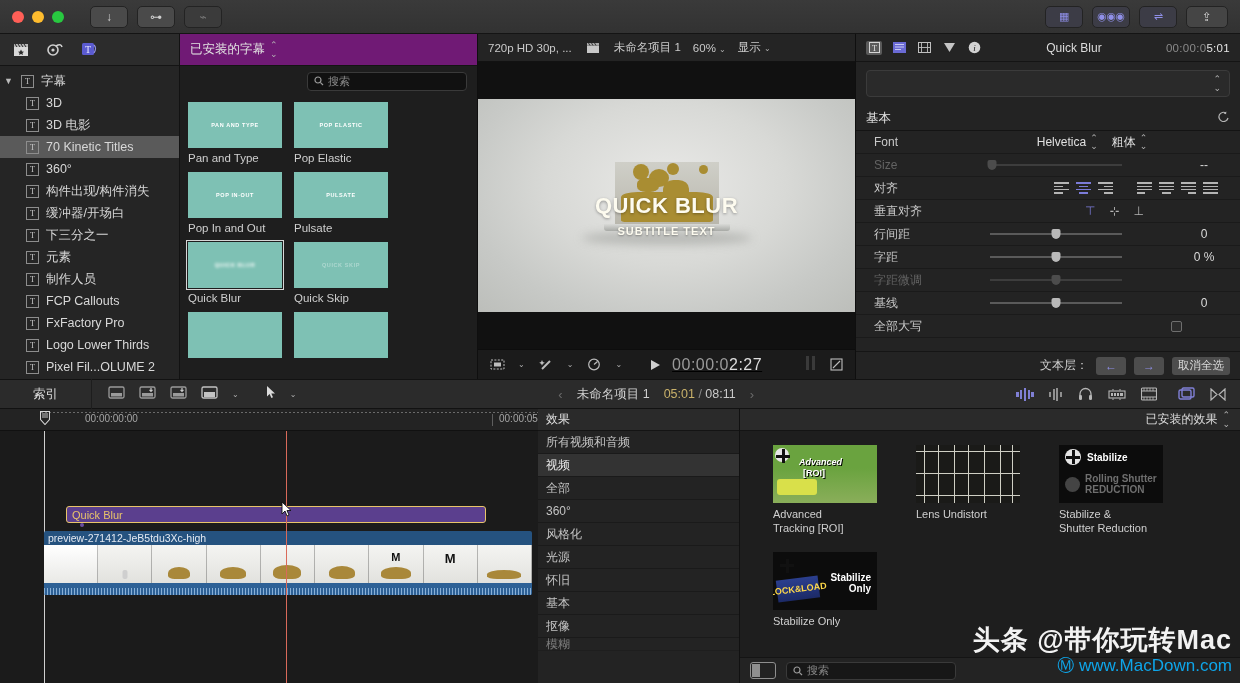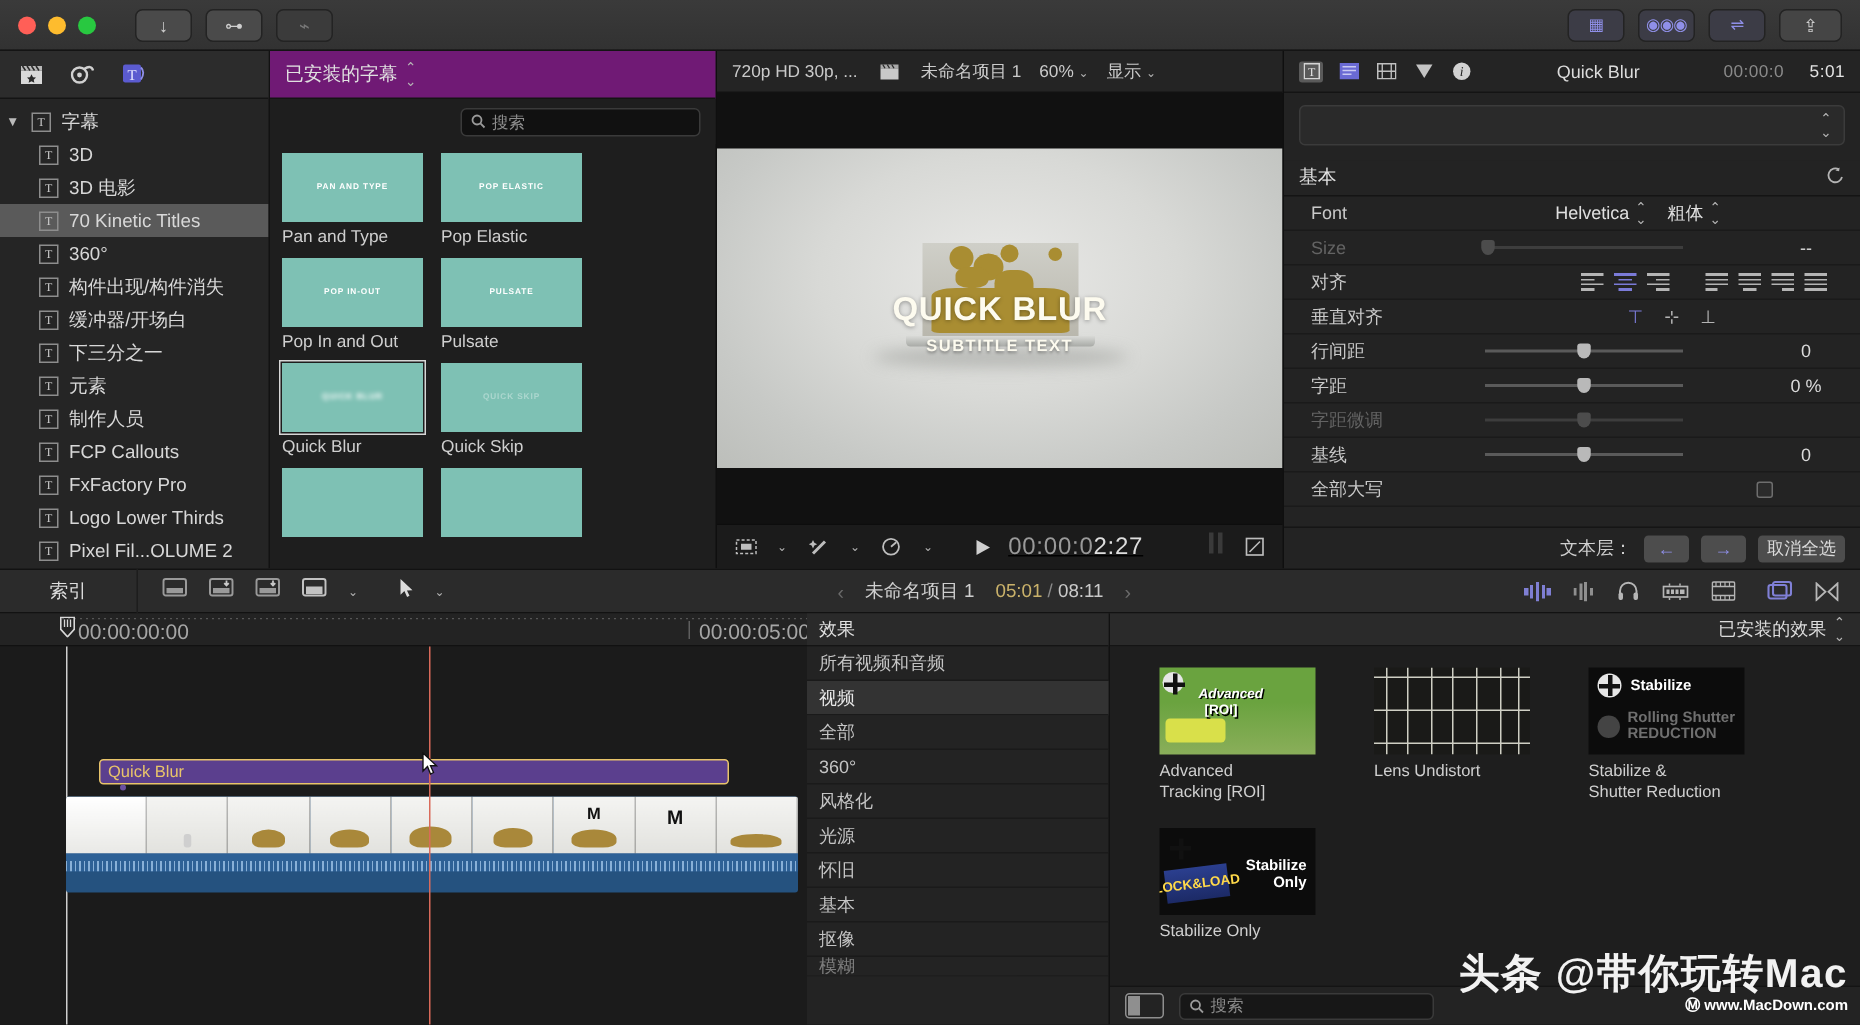--- a/index.html
+++ b/index.html
@@ -90,21 +90,21 @@
   .vtc { color:#9a9a9a; font-size:16px; letter-spacing:0.5px; font-family:"Liberation Sans",sans-serif;}
   .vtc b { color:#dedede; font-weight:normal; }
 
   
   .pane-inspector { flex:1; background:#232323; display:flex; flex-direction:column; }
   .insp-head { height:28px; display:flex; align-items:center; gap:9px; padding:0 10px; background:#242424; border-bottom:1px solid #141414;}
   .insp-ic { width:16px; height:14px; display:inline-flex; align-items:center; justify-content:center; color:#b9b9b9; font-size:11px;}
   .insp-ic.on { background:#5a5a5a; border-radius:2px; }
   .insp-name { flex:1; text-align:center; color:#dcdcdc; font-size:12px; }
   .insp-tc { color:#8a8a8a; font-size:11.5px; letter-spacing:0.3px; }
-  .insp-tc b { color:#e4e4e4; font-weight:normal;margin-left:17px; }
+  .insp-tc b { color:#e4e4e4; font-weight:normal; }
   .insp-combo { margin:8px 10px 0 10px; height:27px; background:#2a2a2a; border:1px solid #3b3b3b; border-radius:4px;
                 display:flex; align-items:center; justify-content:flex-end; padding-right:8px;}
   .sec-head { margin-top:10px; height:24px; display:flex; align-items:center; justify-content:space-between;
               padding:0 10px; color:#e2e2e2; font-size:12.5px; background:#232323; border-bottom:1px solid #141414;}
   .prow { height:23px; display:flex; align-items:center; border-bottom:1px solid #1a1a1a; padding-left:18px; font-size:12px; color:#c9c9c9;}
   .prow.dim { color:#636363; }
   .plabel { width:70px; flex:none; }
   .pmid { flex:1; display:flex; align-items:center; justify-content:center; gap:14px; }
   .pval { width:72px; text-align:center; color:#dadada; font-size:12px; }
   .slider { width:132px; height:2px; background:#5a5a5a; position:relative; }
@@ -136,21 +136,21 @@
   .tl-tc-tot { color:#c9c9c9; }
   .tl-right { display:flex; align-items:center; gap:15px; padding-right:14px; }
   .tr-ic { color:#7f7fd4; font-size:14px; display:inline-flex; align-items:center; }
   .tr-ic.grey { color:#b6b6b6; }
 
   
   .tl-area { position:absolute; left:0; top:409px; width:538px; height:274px; background:#1b1b1b; }
   .tl-ruler { height:22px; background:#232323; border-bottom:1px solid #111; position:relative; }
   .tl-ruler .dots { position:absolute; left:40px; right:0; top:2px; height:3px;
       background-image: radial-gradient(#6a6a6a 0.8px, transparent 0.8px); background-size:4px 3px; }
-  .tick { position:absolute; top:4px; color:#a5a5a5; font-size:14px; }
+  .tick { position:absolute; top:4px; color:#a5a5a5; font-size:10px;margin-left:33px; }
   .tick .bar { position:absolute; left:-7px; top:1px; width:1px; height:12px; background:#5e5e5e; }
   .tl-tracks { position:relative; height:252px; background:#1b1b1b; }
   .clip-title { position:absolute; left:66px; top:75px; width:420px; height:17px; background:#5b3f8e;
                 border:1.5px solid #e8c46a; border-radius:3px; color:#e8c46a; font-size:11px;
                 display:flex; align-items:center; padding-left:5px; }
   .clip-connector { position:absolute; left:80px; top:92px; width:4px; height:4px; background:#6b4fa0; border-radius:50%; }
   .clip-video { position:absolute; left:44px; top:100px; width:488px; height:64px; background:#25527f;
                 border-radius:2px; overflow:hidden; }
   .clip-label { height:14px; color:#e3e9f2; font-size:10.5px; padding-left:4px; display:flex; align-items:center; }
   .clip-strip { height:38px; display:flex; }
@@ -203,21 +203,21 @@
   .rs-circ { width:15px; height:15px; border-radius:50%; background:#444; flex:none;}
   .rs-txt { color:#6f6f6f; font-size:10px; font-weight:bold; line-height:1.1;}
   .only .badge { position:absolute; left:4px; top:26px; width:42px; height:22px;
                  background:linear-gradient(#2b3f8f,#1c2a66); transform:rotate(-7deg);
                  color:#ffd94a; font-size:9px; font-weight:bold; display:flex; align-items:center; justify-content:center; line-height:1;}
   .only .t1 { position:absolute; right:6px; top:20px; color:#fff; font-size:10px; font-weight:bold; text-align:right; line-height:1.15;}
 
   
   .watermark { position:absolute; right:8px; bottom:6px; text-align:right; pointer-events:none; }
   .wm1 { color:#f2f2f2; font-size:27px; font-weight:bold; letter-spacing:1px; }
-  .wm2 { color:#ffffff; font-size:10px; font-weight:bold; margin-top:-4px;}
+  .wm2 { color:#0ea5e9; font-size:17px; font-weight:normal; margin-top:-4px;}
 </style>
 </head>
 <body>
 
 <div class="app">
 
   <div class="titlebar">
     <div class="traffic">
       <div class="tl red"></div>
       <div class="tl yellow"></div>
@@ -788,20 +788,21 @@
     </div>
     <div class="tl-tracks">
       <div class="ph-line"></div>
 
       <div class="clip-title">
         <span>Quick Blur</span>
       </div>
       <div class="clip-connector"></div>
 
       <div class="clip-video">
+        <div class="clip-label">preview-271412-JeB5tdu3Xc-high</div>
         <div class="clip-strip">
           <div class="fthumb" style="background:linear-gradient(#ffffff,#e9e9e6)"></div>
           <div class="fthumb">
               <i class="mound" style="width:5px;height:9px;border-radius:2px;background:#cfcfcf;"></i>
             </div>
           <div class="fthumb">
               <i class="mound"></i>
             </div>
           <div class="fthumb">
               <i class="mound" style="width:26px;"></i>

